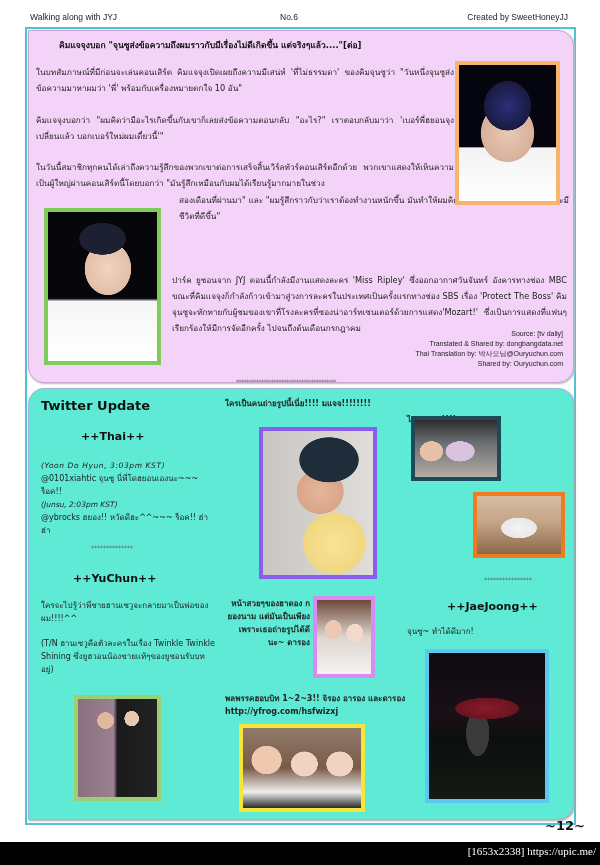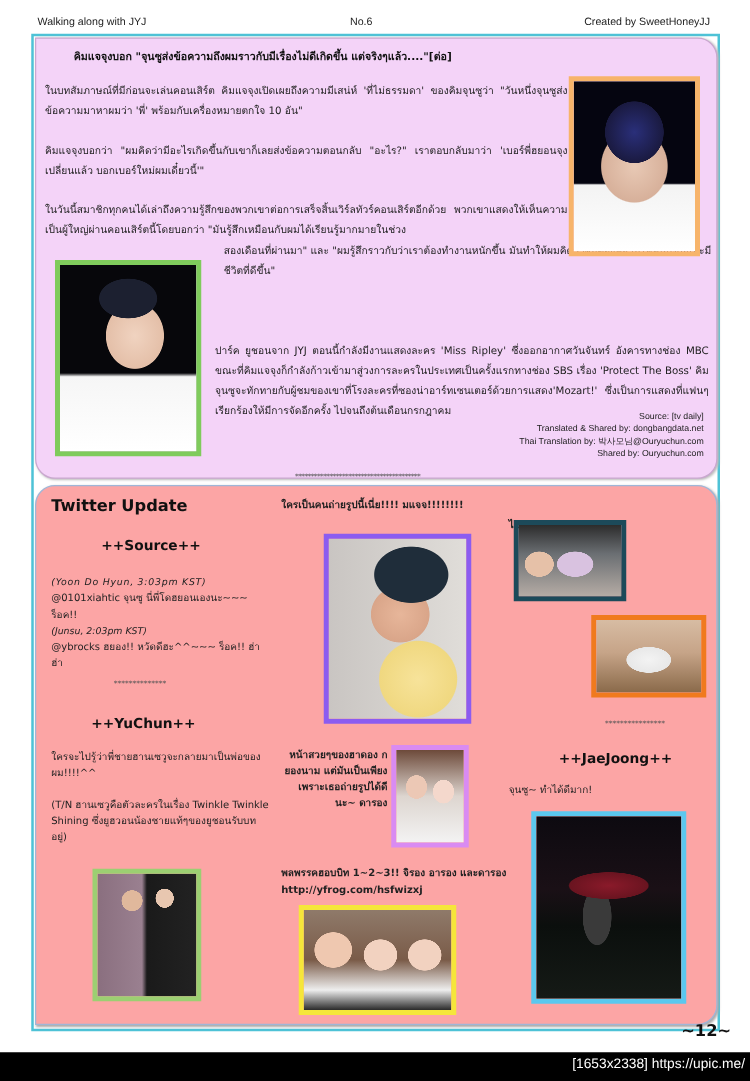--- a/index.html
+++ b/index.html
@@ -49,34 +49,34 @@
   .stars-a {
     position: absolute; left: 236px; top: 378px; font-size: 6px; color: #555; letter-spacing: -0.5px;
   }
 
   .photo { position: absolute; overflow: hidden; }
   .photo .img { width: 100%; height: 100%; }
 
   
   .twitter {
     position: absolute; left: 28px; top: 388px; width: 546px; height: 432px;
-    background: #fca5a5;
+    background: #5eead4;
     border: 1px solid #9fb6d8;
     border-radius: 16px 16px 16px 0;
     box-shadow: 1px 1px 2px #aaa;
   }
   .tw-title { position: absolute; left: 12px; top: 9px; font-size: 13px; font-weight: bold; color: #111; }
   .sec-h { position: absolute; font-size: 11px; font-weight: bold; color: #111; }
   .tw-text { position: absolute; font-size: 8px; line-height: 13px; color: #222; }
   .tw-i { font-style: italic; font-size: 7.5px; }
   .stars { position: absolute; font-size: 6px; color: #555; }
 
   .pagenum { position: absolute; left: 545px; top: 818px; font-size: 13px; font-weight: bold; color: #111; font-family: "DejaVu Sans", sans-serif; }
   .footer-bar { position: absolute; left: 0; top: 842px; width: 600px; height: 23px; background: #000; }
-  .footer-txt { position: absolute; right: 4px; top: 845px; font-size: 11px; color: #fff; font-family: Liberation Sans, sans-serif; }
+  .footer-txt { position: absolute; right: 4px; top: 845px; font-size: 11px; color: #fff; font-family: Liberation Serif, serif; }
 </style>
 </head>
 <body>
 
 <div class="page">
   <span class="hdr l">Walking along with JYJ</span>
   <span class="hdr c">No.6</span>
   <span class="hdr r">Created by SweetHoneyJJ</span>
 
   <div class="frame"></div>
@@ -103,21 +103,21 @@
     <div class="photo" style="left:15px;top:177px;width:117px;height:157px;border:4px solid #7fcb5c;">
       <div class="img" style="background:radial-gradient(ellipse 30% 15% at 50% 18%, #1c2030 0%, #1c2030 70%, transparent 72%), radial-gradient(ellipse 30% 25% at 55% 38%, #f0d3c0 0%, #e4bfa8 70%, transparent 72%), linear-gradient(to bottom, #07070b 0%, #07070b 58%, #f6f6f6 60%, #ffffff 100%);"></div>
     </div>
   </div>
 
   <div class="stars-a">****************************************</div>
 
   <div class="twitter">
     <div class="tw-title">Twitter Update</div>
 
-    <div class="sec-h" style="left:52px;top:41px;">++Source++</div>
+    <div class="sec-h" style="left:52px;top:41px;">++Thai++</div>
     <div class="tw-text" style="left:12px;top:70px;width:175px;">
       <div class="tw-i" style="letter-spacing:0.6px;">(Yoon Do Hyun, 3:03pm KST)</div>
       <div>@0101xiahtic จุนซู นี่พี่โดฮยอนเองนะ~~~ ร็อค!!</div>
       <div class="tw-i">(Junsu, 2:03pm KST)</div>
       <div>@ybrocks ฮยอง!! หวัดดีฮะ^^~~~ ร็อค!! ฮ่าฮ่า</div>
     </div>
     <div class="stars" style="left:62px;top:155px;">**************</div>
 
     <div class="sec-h" style="left:44px;top:183px;">++YuChun++</div>
     <div class="tw-text" style="left:12px;top:248px;width:175px;">(T/N ฮานเซวูคือตัวละครในเรื่อง Twinkle Twinkle Shining ซึ่งยูฮวอนน้องชายแท้ๆของยูชอนรับบทอยู่)</div>

